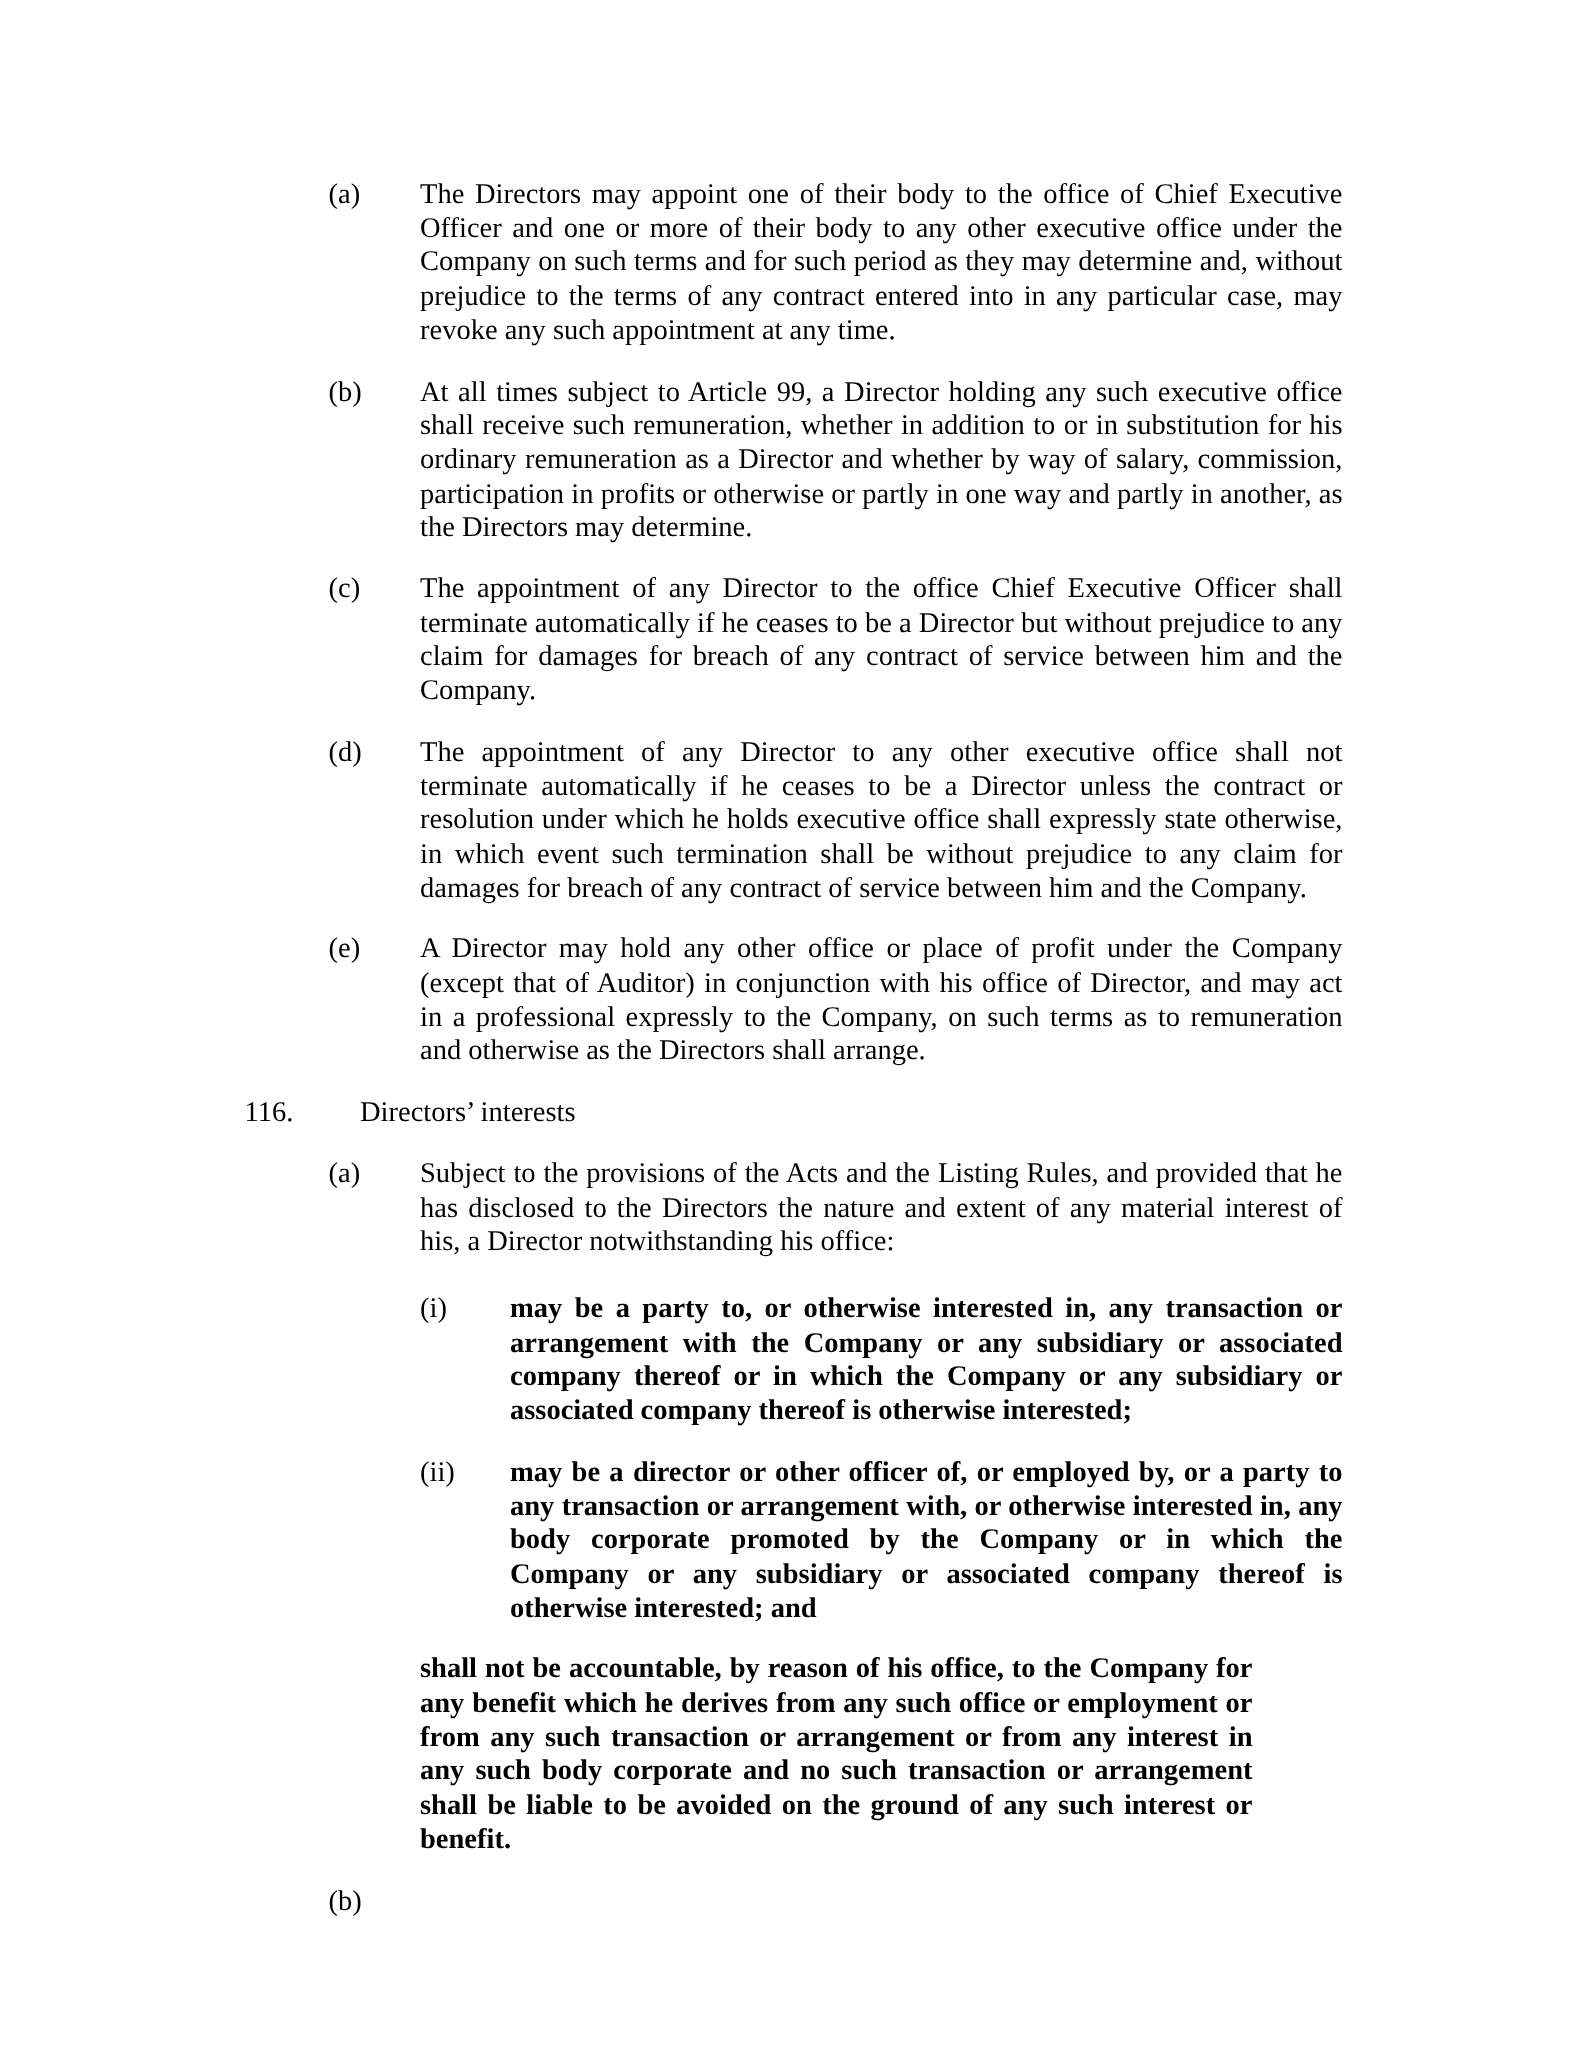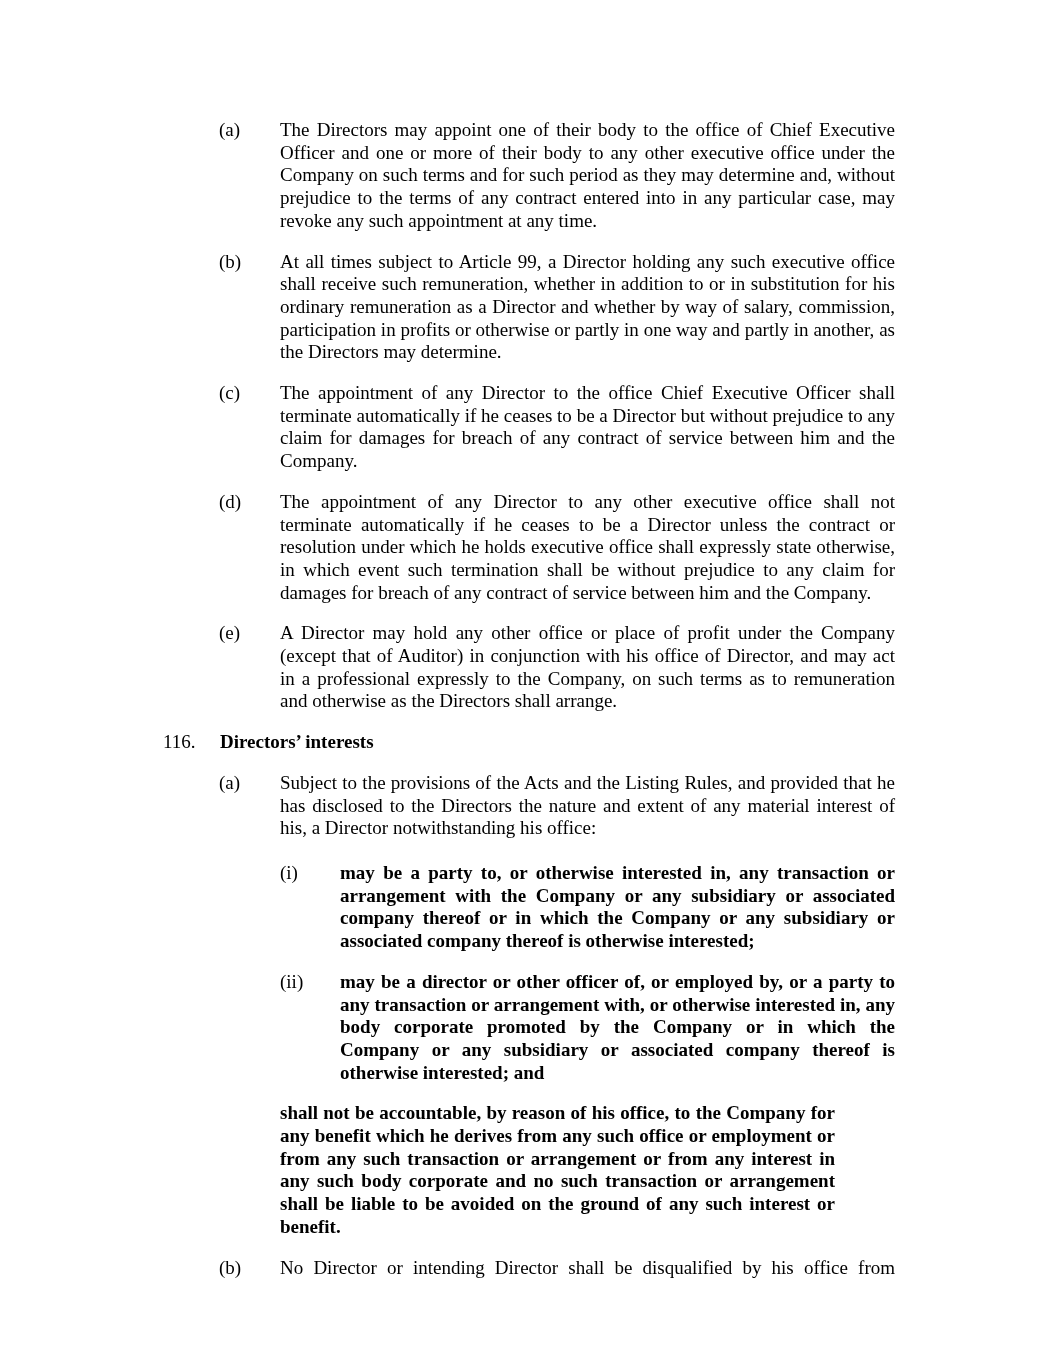--- a/index.html
+++ b/index.html
@@ -17,23 +17,23 @@
   }
   .content { padding-top: 119px; }
   .row { display: flex; margin-bottom: 18px; }
   .row.lettered { margin-left: 219px; }
   .row.lettered .label { width: 61px; flex: 0 0 61px; }
   .row.lettered .body { width: 615px; flex: 0 0 615px; text-align: justify; }
   .row.roman { margin-left: 280px; }
   .row.roman .label { width: 60px; flex: 0 0 60px; }
   .row.roman .body { width: 555px; flex: 0 0 555px; text-align: justify; font-weight: bold; }
   .row.roman-first { margin-top: 22px; }
-  .row.section { margin-left: 163px; margin-bottom: 18px; }
+  .row.section { margin-left: 163px; margin-bottom: 18px; gap: 20px; }
   .row.section .num { width: 57px; flex: 0 0 57px; }
-  .row.section .heading { font-weight: bold; }
+  .row.section .heading { font-weight: normal; }
   .body.justify-last { text-align-last: justify; }
 </style>
 </head>
 <body>
 
 <div class="page">
   <div class="content">
 
     <div class="row lettered">
       <span class="label">(a)</span>
@@ -79,17 +79,16 @@
       <span class="label">(ii)</span>
       <div class="body">may be a director or other officer of, or employed by, or a party to any transaction or arrangement with, or otherwise interested in, any body corporate promoted by the Company or in which the Company or any subsidiary or associated company thereof is otherwise interested; and</div>
     </div>
 
     <div class="row roman">
       <div class="body">shall not be accountable, by reason of his office, to the Company for any benefit which he derives from any such office or employment or from any such transaction or arrangement or from any interest in any such body corporate and no such transaction or arrangement shall be liable to be avoided on the ground of any such interest or benefit.</div>
     </div>
 
     <div class="row lettered">
       <span class="label">(b)</span>
-      <div class="body justify-last">No Director or intending Director shall be disqualified by his office from</div>
     </div>
 
   </div>
 </div>
 
 </body></html>

